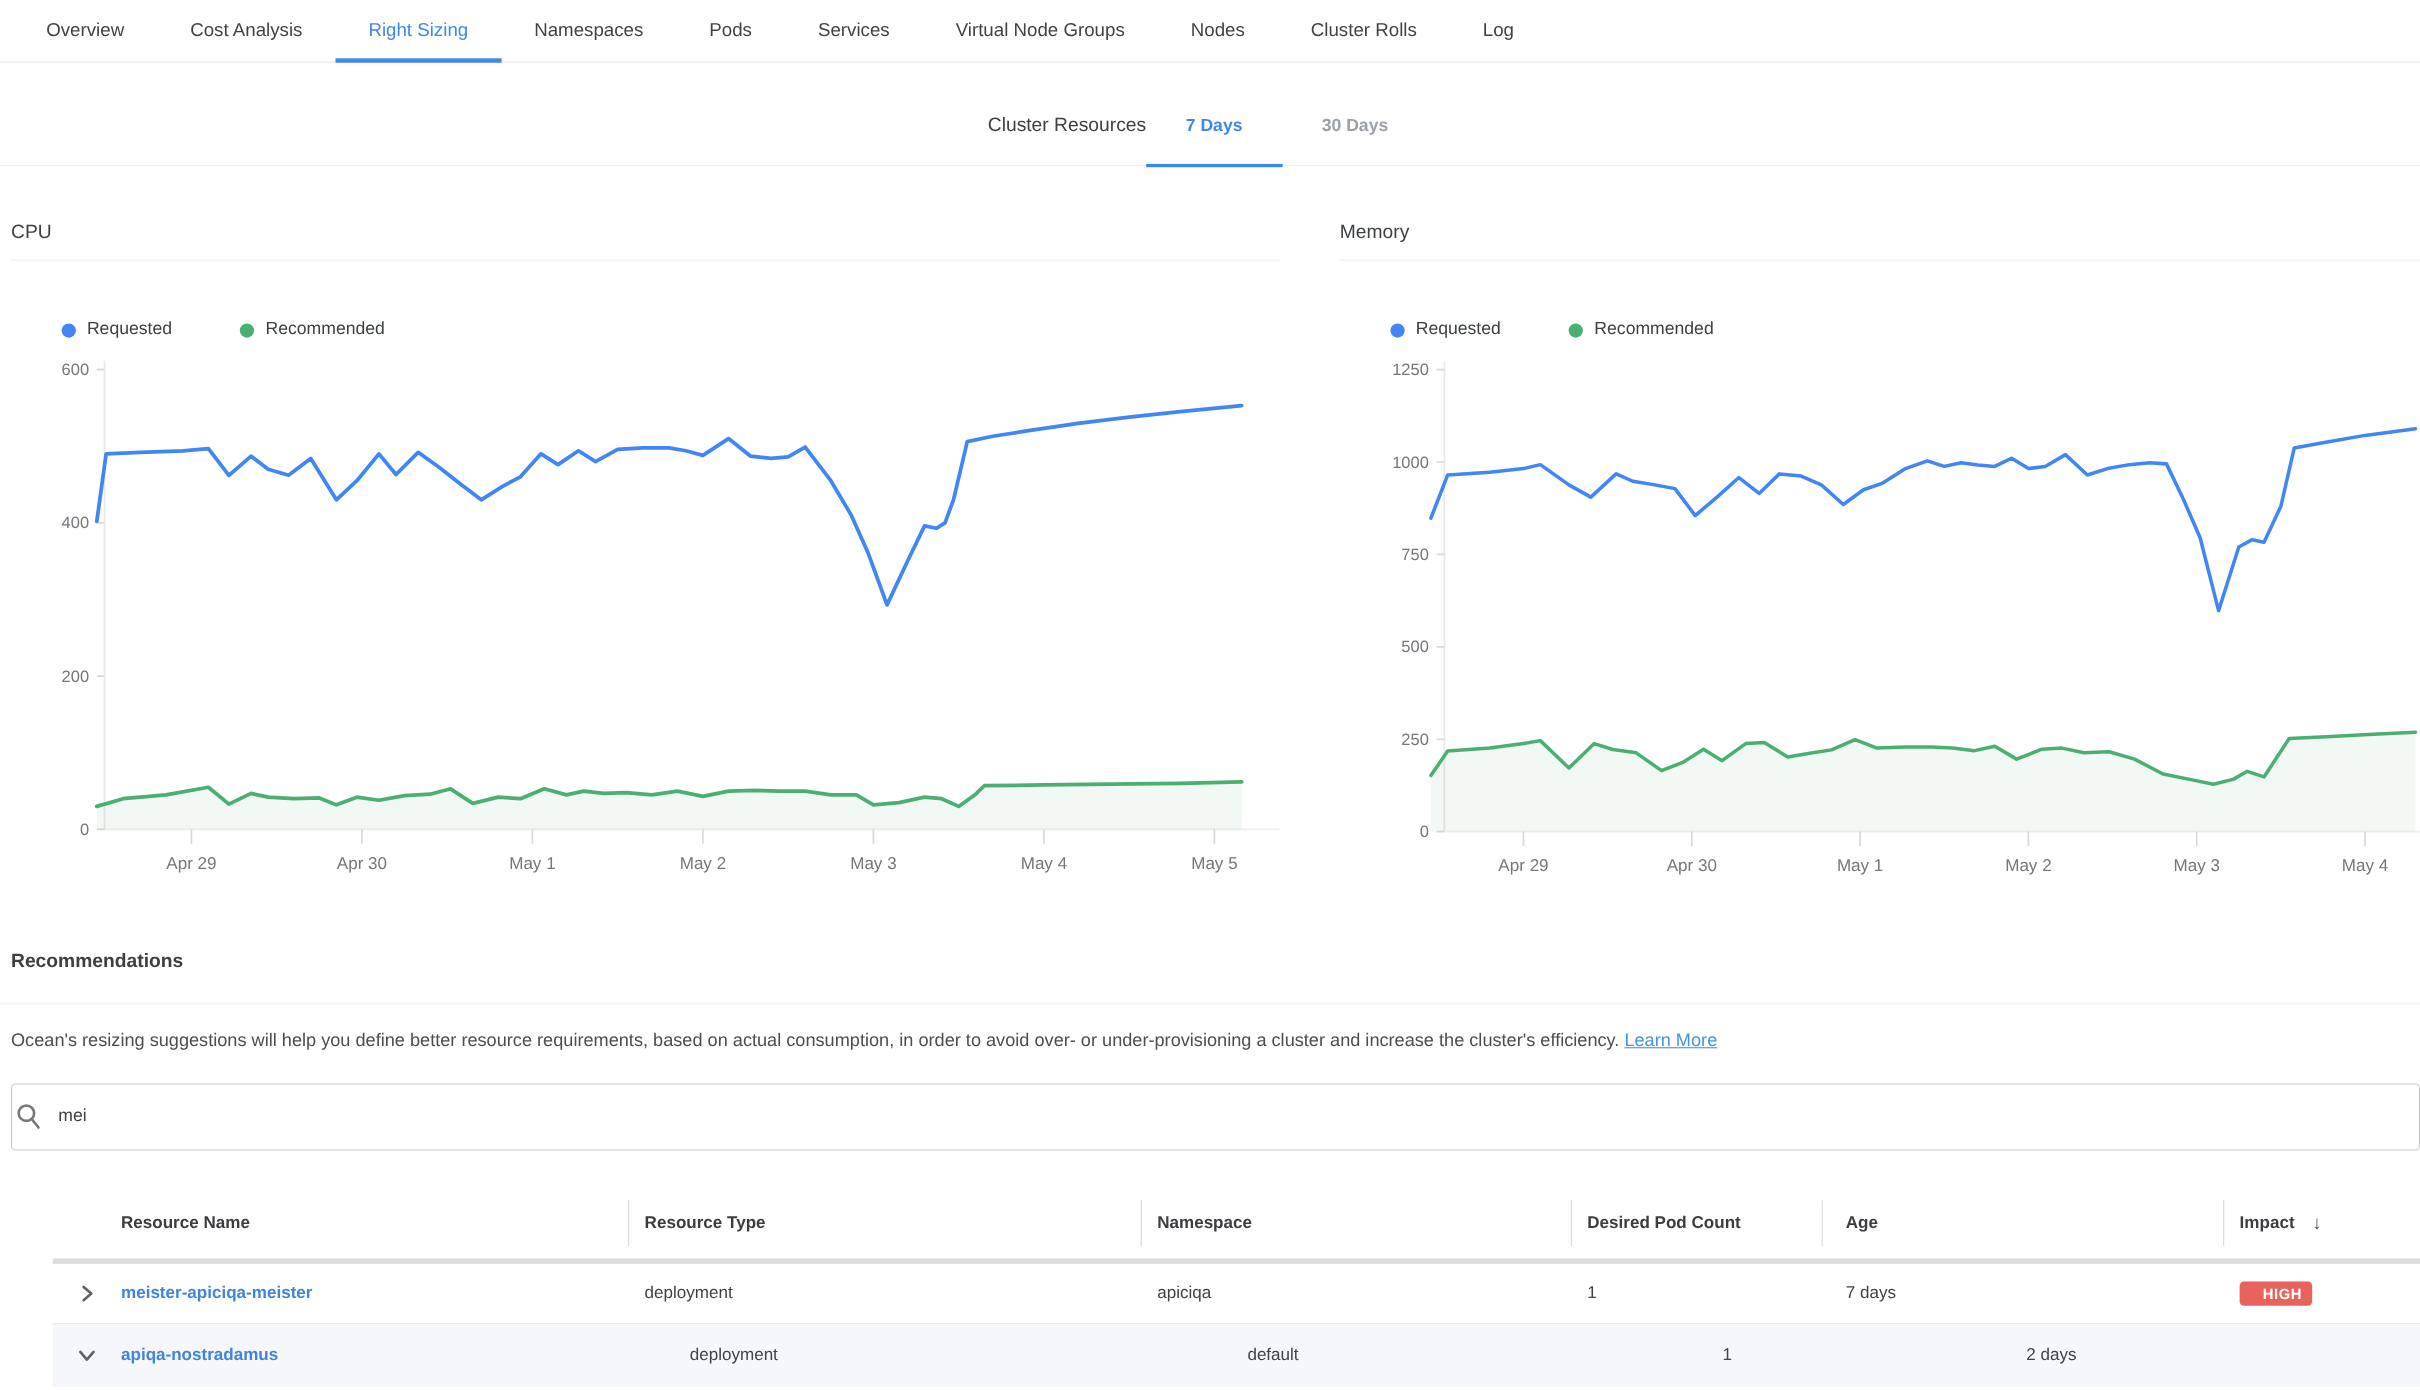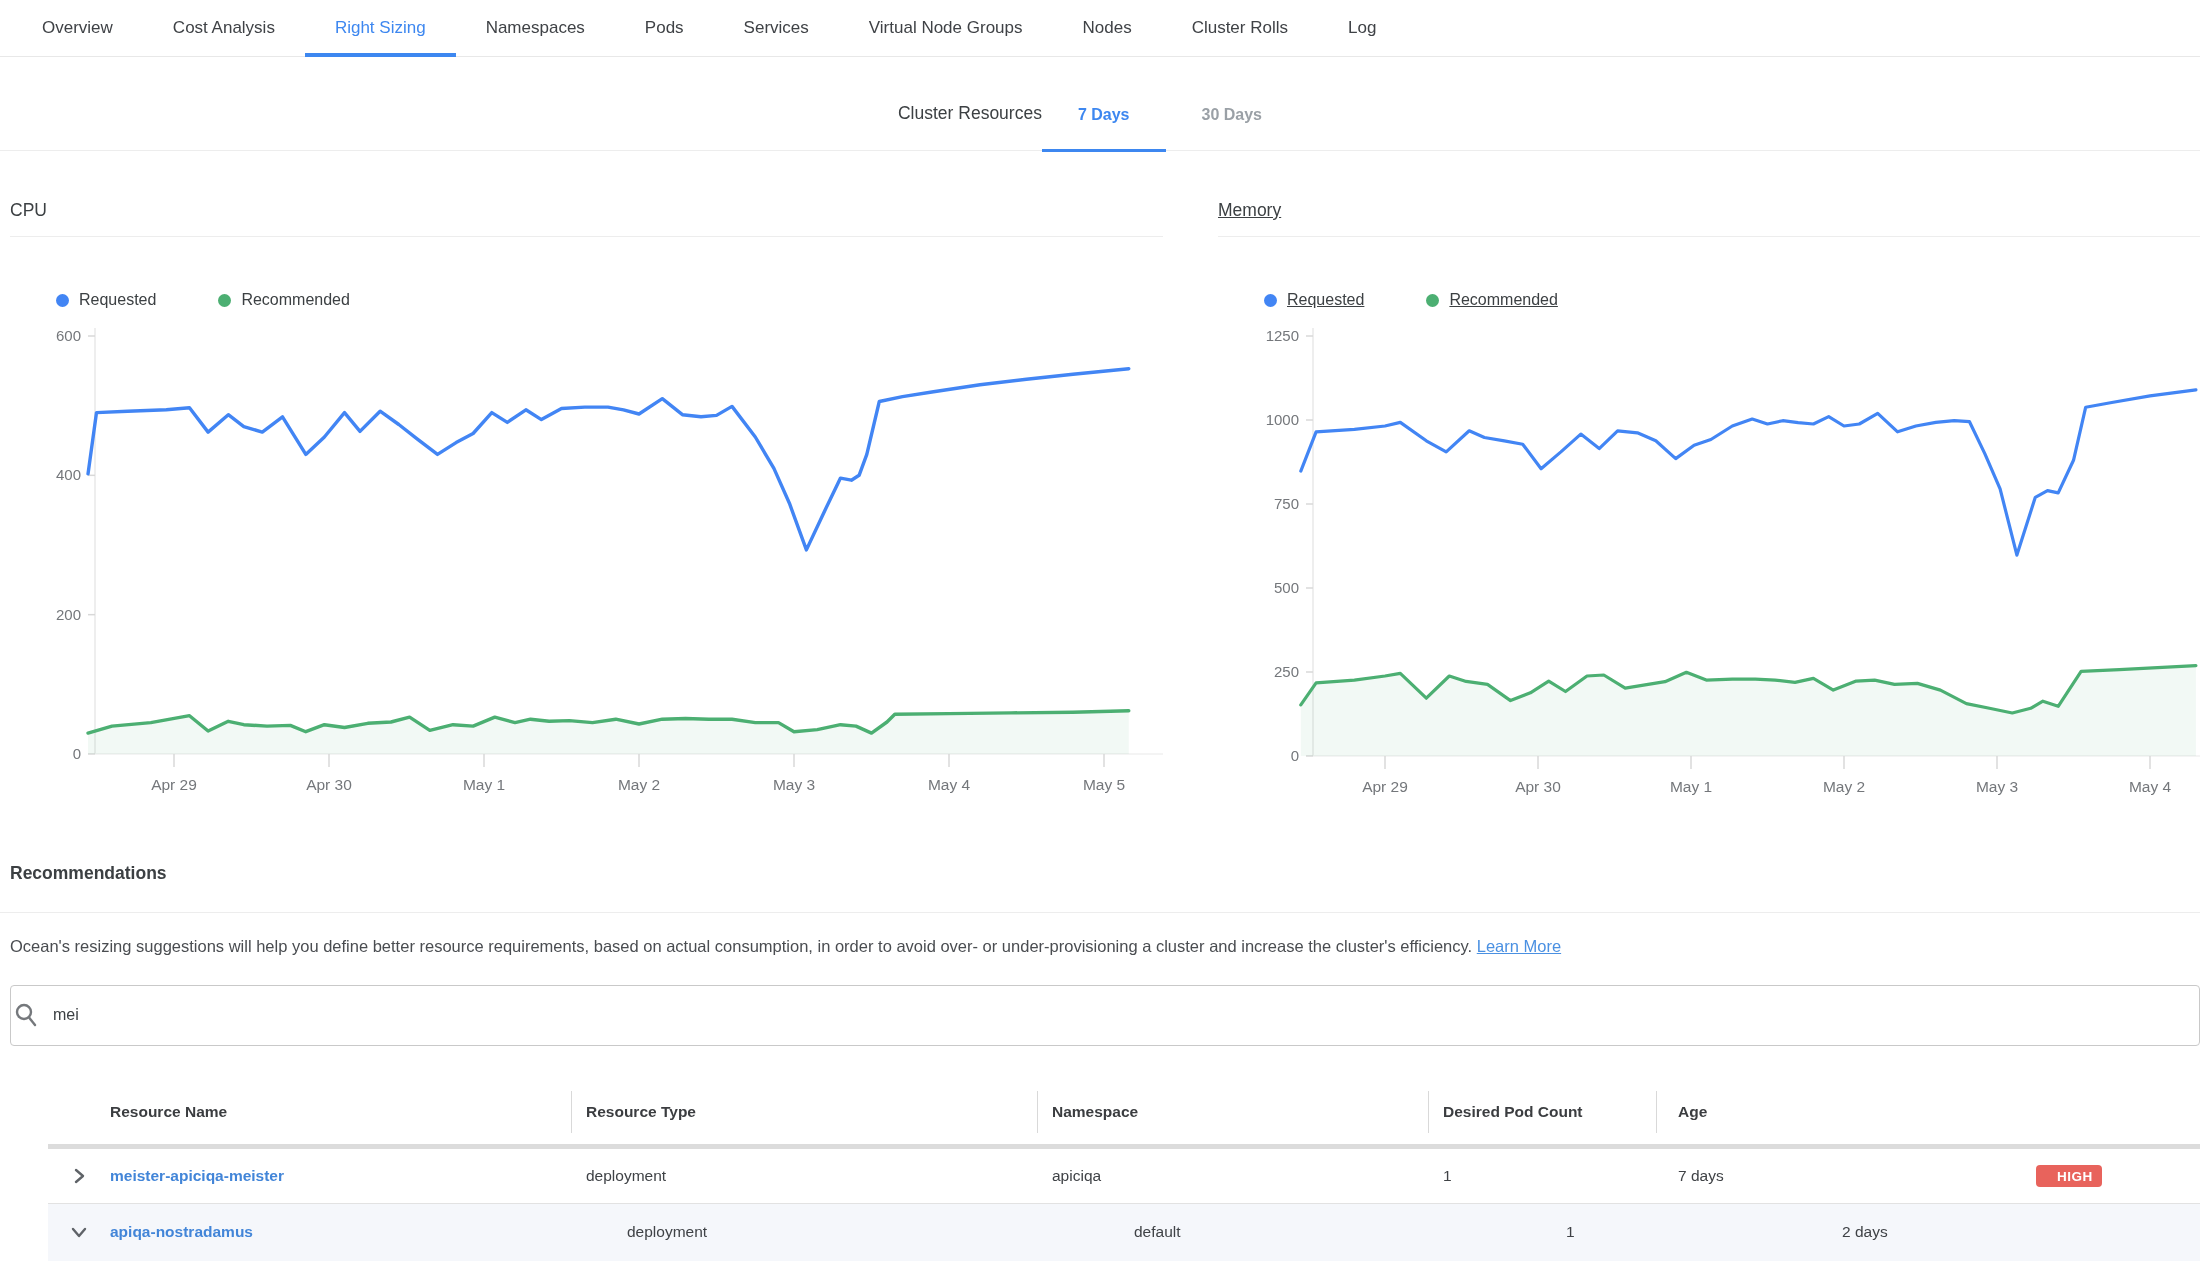--- a/index.html
+++ b/index.html
@@ -73,21 +73,21 @@
     background: #3d87f0;
   }
 
   
   .charts-row {
     display: flex;
     padding-left: 10px;
     gap: 55px;
   }
   .chart-panel { width: 1153px; flex: none; }
-  .chart-panel.mem { width: 982px; overflow: hidden; text-decoration: underline; }
+  .chart-panel.mem { width: 982px; overflow: hidden; }
   .chart-title {
     font-size: 17.5px;
     color: #3c4043;
     margin-top: 49px;
     padding-bottom: 15px;
     border-bottom: 1px solid #ededed;
   }
   .legend {
     display: flex;
     gap: 62px;
@@ -333,20 +333,24 @@
 </div>
 
 <div class="table">
 
   <div class="t-grid t-head">
     <div class="t-cell first">Resource Name</div>
     <div class="t-cell">Resource Type</div>
     <div class="t-cell">Namespace</div>
     <div class="t-cell">Desired Pod Count</div>
     <div class="t-cell age">Age</div>
+    <div class="t-cell">
+      <span>Impact</span>
+      <span class="sort-arrow">↓</span>
+    </div>
   </div>
   <div class="t-head-bar"></div>
 
   <div class="t-grid t-row r0">
     <div class="t-cell first">
       <span class="chev">
         <svg width="16" height="16" viewBox="0 0 16 16">
             <polyline points="5,2 12,8 5,14" fill="none" stroke="#5f6368" stroke-width="2.4" stroke-linecap="round" stroke-linejoin="round"></polyline>
           </svg>
       </span>

